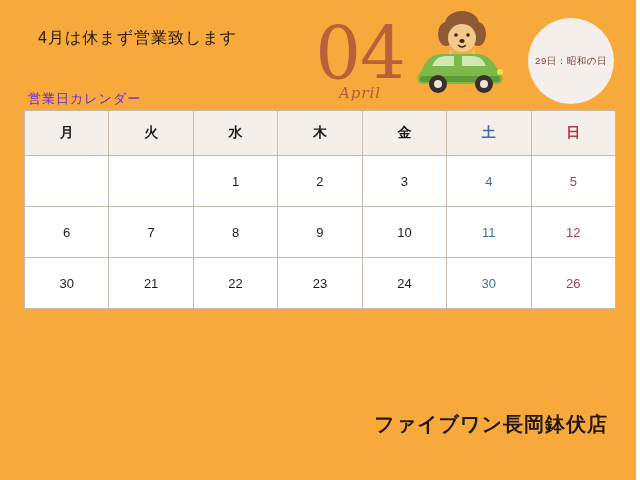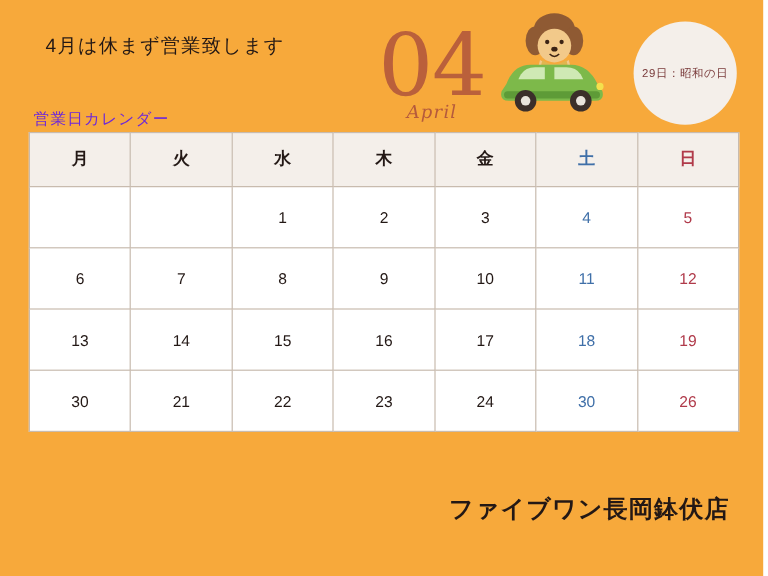--- a/index.html
+++ b/index.html
@@ -200,29 +200,20 @@
       <tr>
         <td>6</td>
         <td>7</td>
         <td>8</td>
         <td>9</td>
         <td>10</td>
         <td class="sat">11</td>
         <td class="sun">12</td>
       </tr>
       <tr>
-        <td>13</td>
-        <td>14</td>
-        <td>15</td>
-        <td>16</td>
-        <td>17</td>
-        <td class="sat">18</td>
-        <td class="sun">19</td>
-      </tr>
-      <tr>
         <td>30</td>
         <td>21</td>
         <td>22</td>
         <td>23</td>
         <td>24</td>
         <td class="sat">30</td>
         <td class="sun">26</td>
       </tr>
     </tbody>
   </table>

